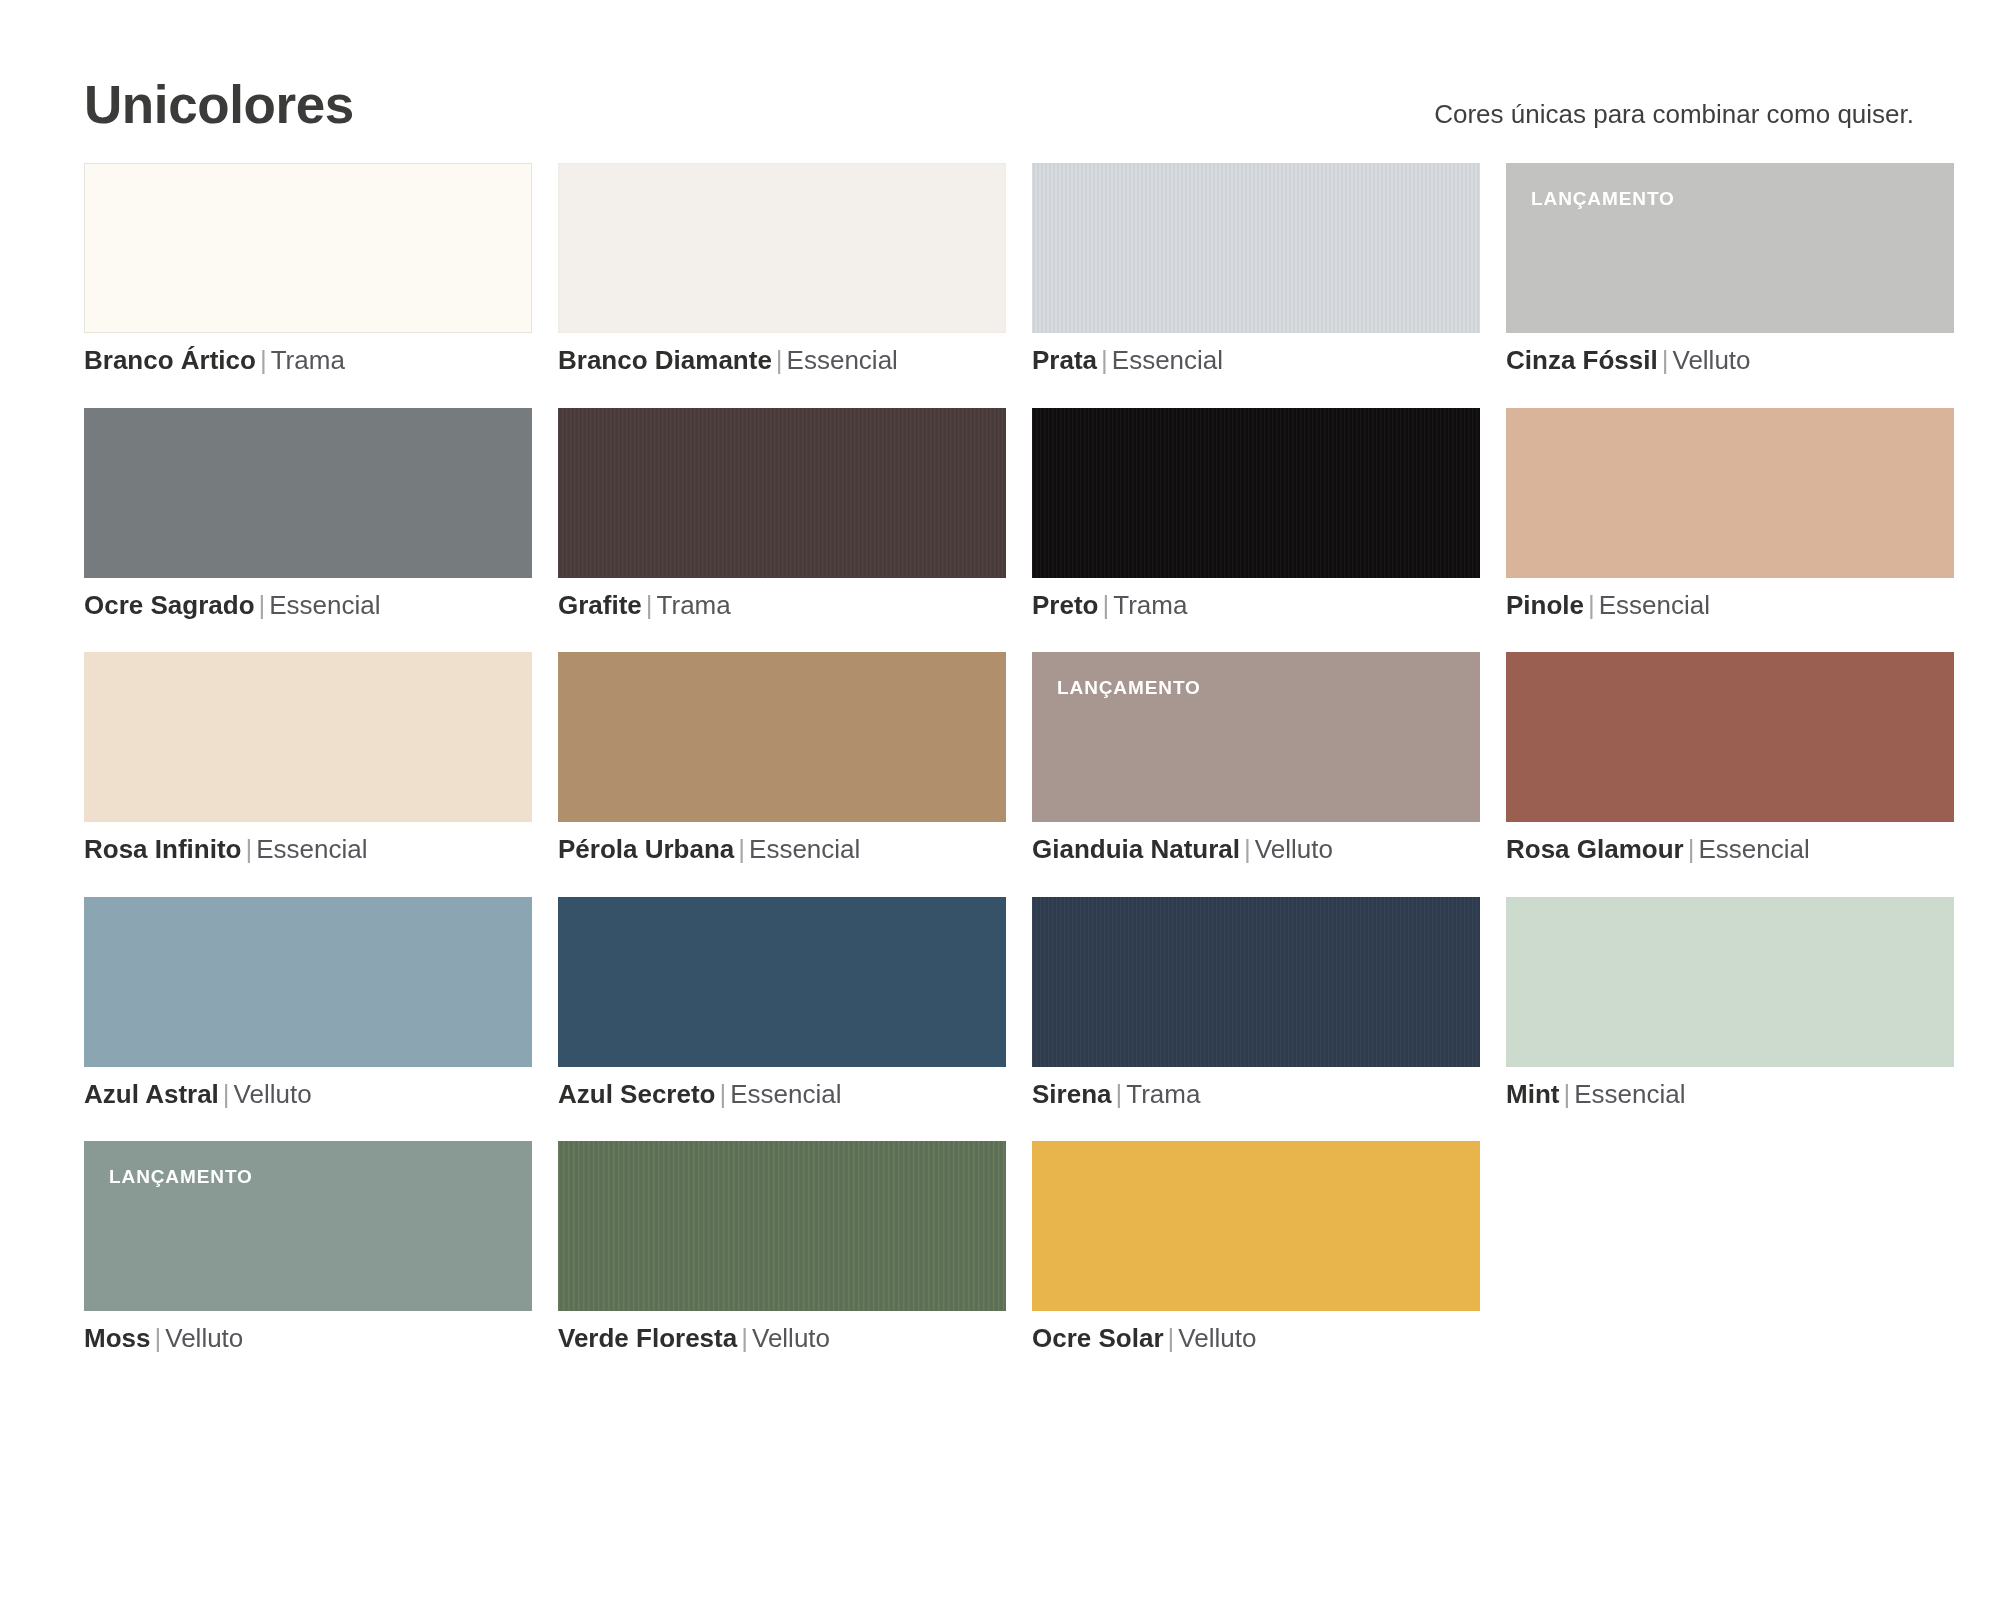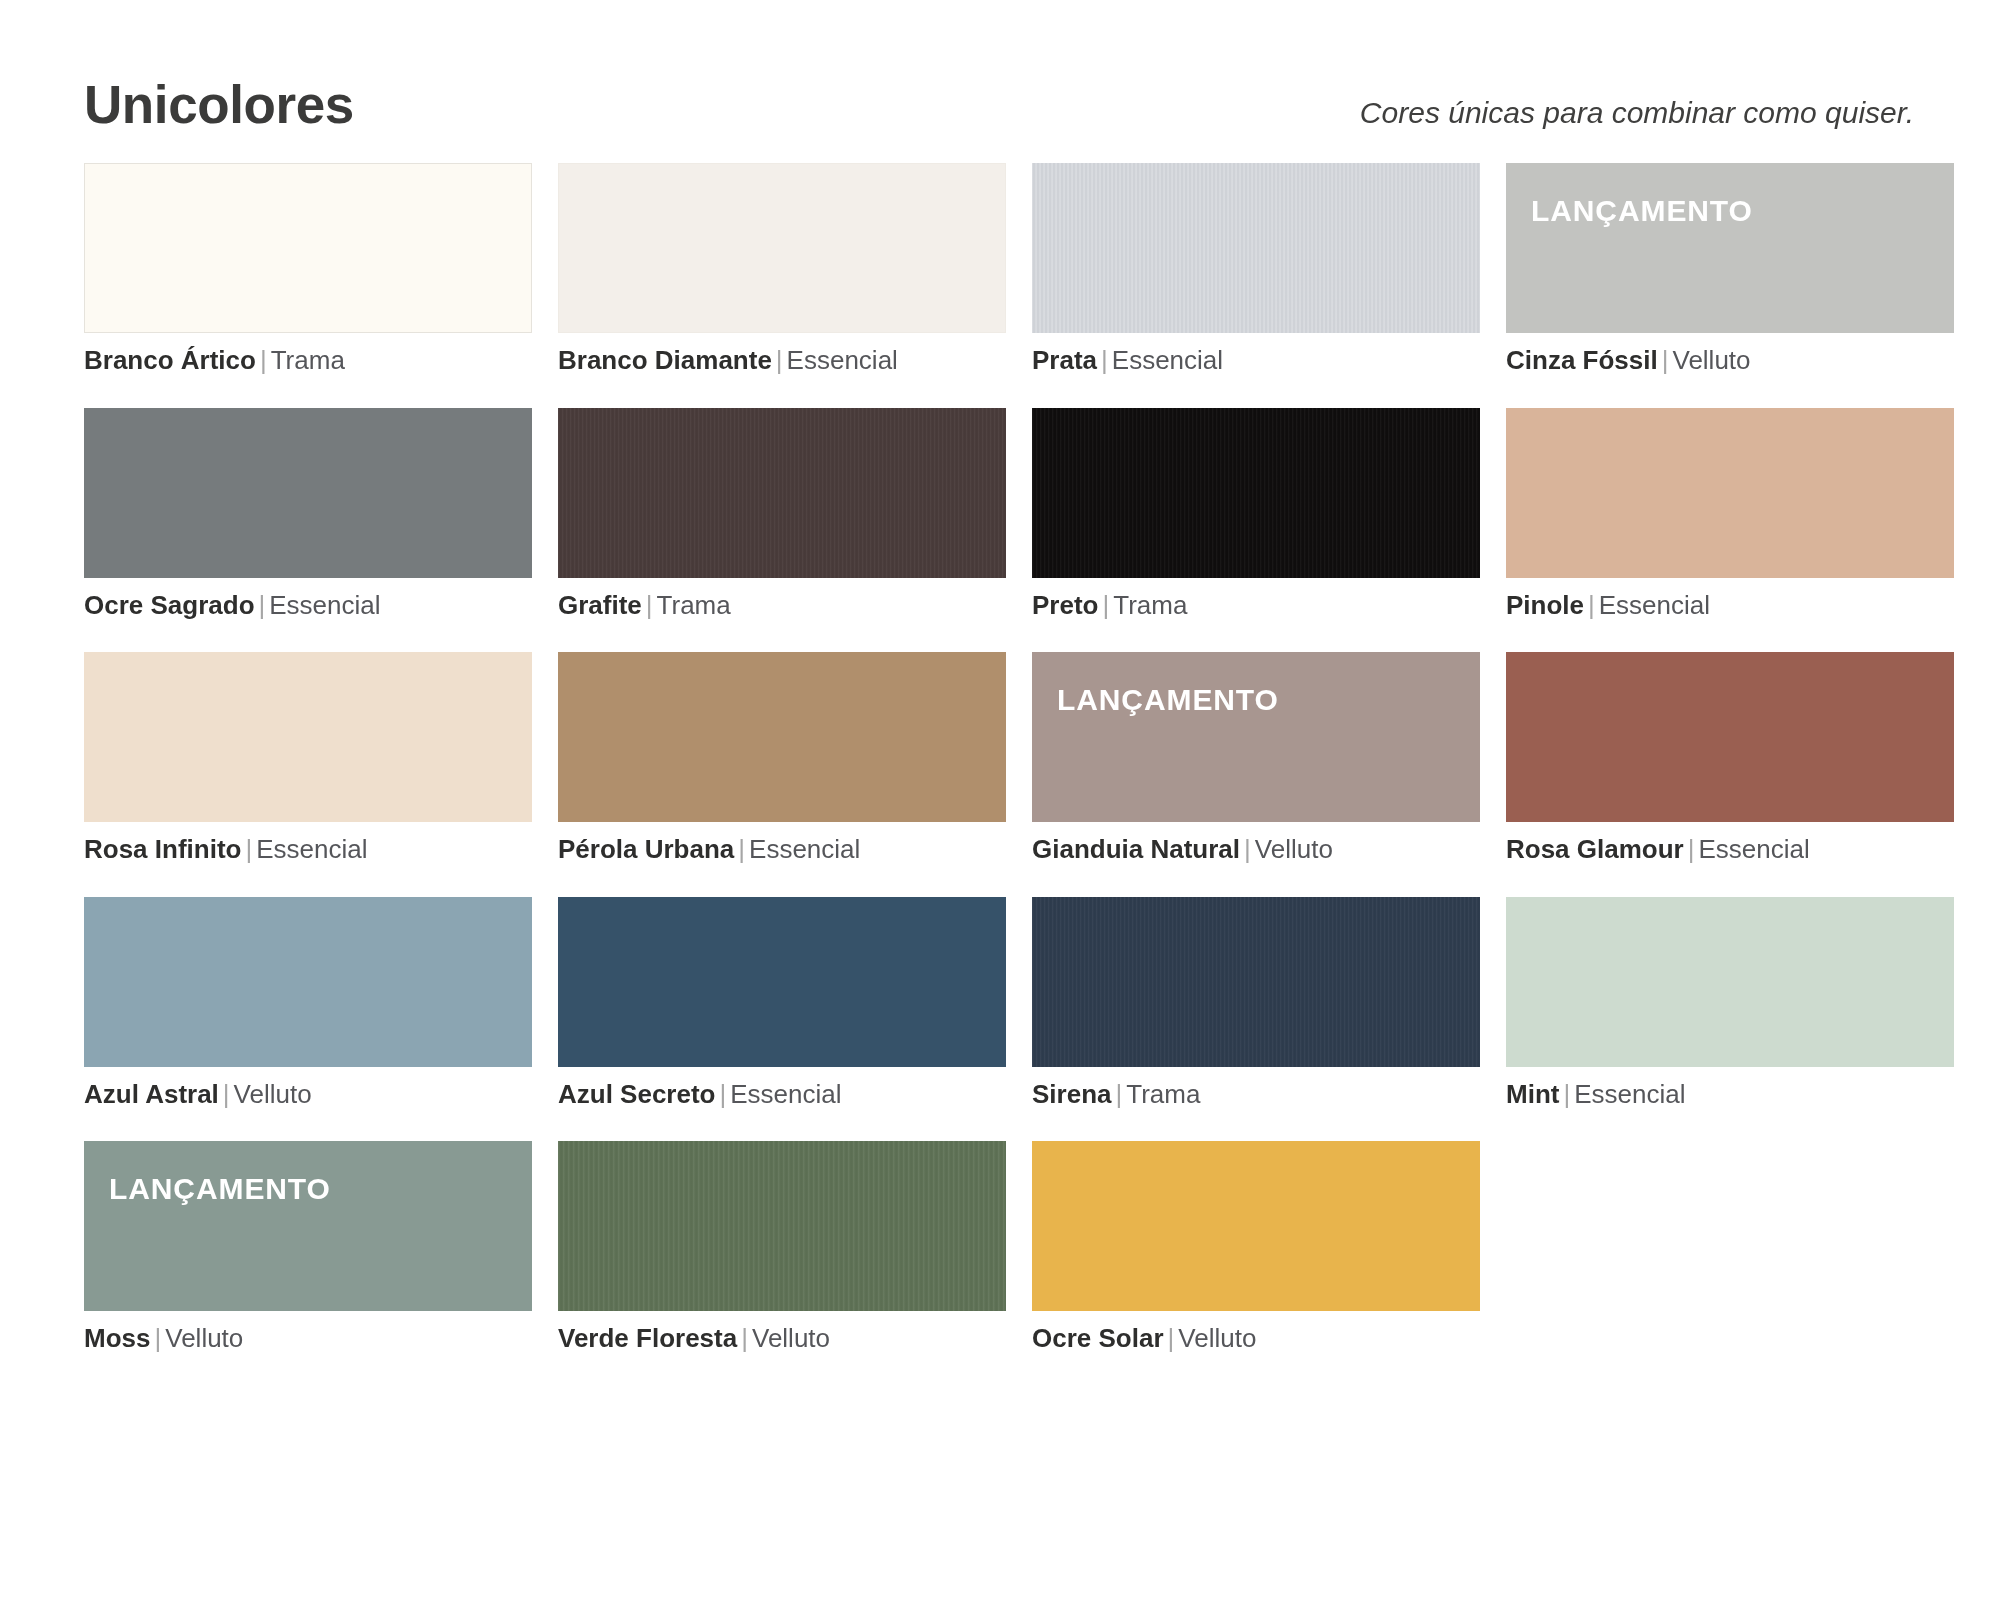--- a/index.html
+++ b/index.html
@@ -35,27 +35,26 @@
   .page-title {
     font-size: 53px;
     font-weight: 700;
     color: #3b3b3a;
     letter-spacing: -0.4px;
     line-height: 1;
     margin: 0;
     white-space: nowrap;
   }
   .tagline {
-    font-size: 30px;
+    font-size: 26px;
     font-weight: 400;
     color: #3f3f3e;
     line-height: 1;
     white-space: nowrap;
     padding-right: 2px;
-    font-style: italic;
   }
 
   
   .swatch-grid {
     margin-top: 51px;
     display: grid;
     grid-template-columns: repeat(4, 448px);
     column-gap: 26px;
     row-gap: 33px;
   }
@@ -110,27 +109,26 @@
         rgba(0,0,0,0.035) 2px,
         rgba(255,255,255,0.0) 4px);
     opacity: 0.8;
     pointer-events: none;
   }
 
   .badge {
     position: absolute;
     left: 25px;
     top: 26px;
-    font-size: 30px;
+    font-size: 19px;
     font-weight: 700;
     color: #ffffff;
     letter-spacing: 0.9px;
     line-height: 1;
     z-index: 2;
-    margin-top: 7px;
   }
 
   .swatch-label {
     margin-top: 13px;
     font-size: 26px;
     line-height: 1.1;
     white-space: nowrap;
   }
   .swatch-name {
     font-weight: 700;

